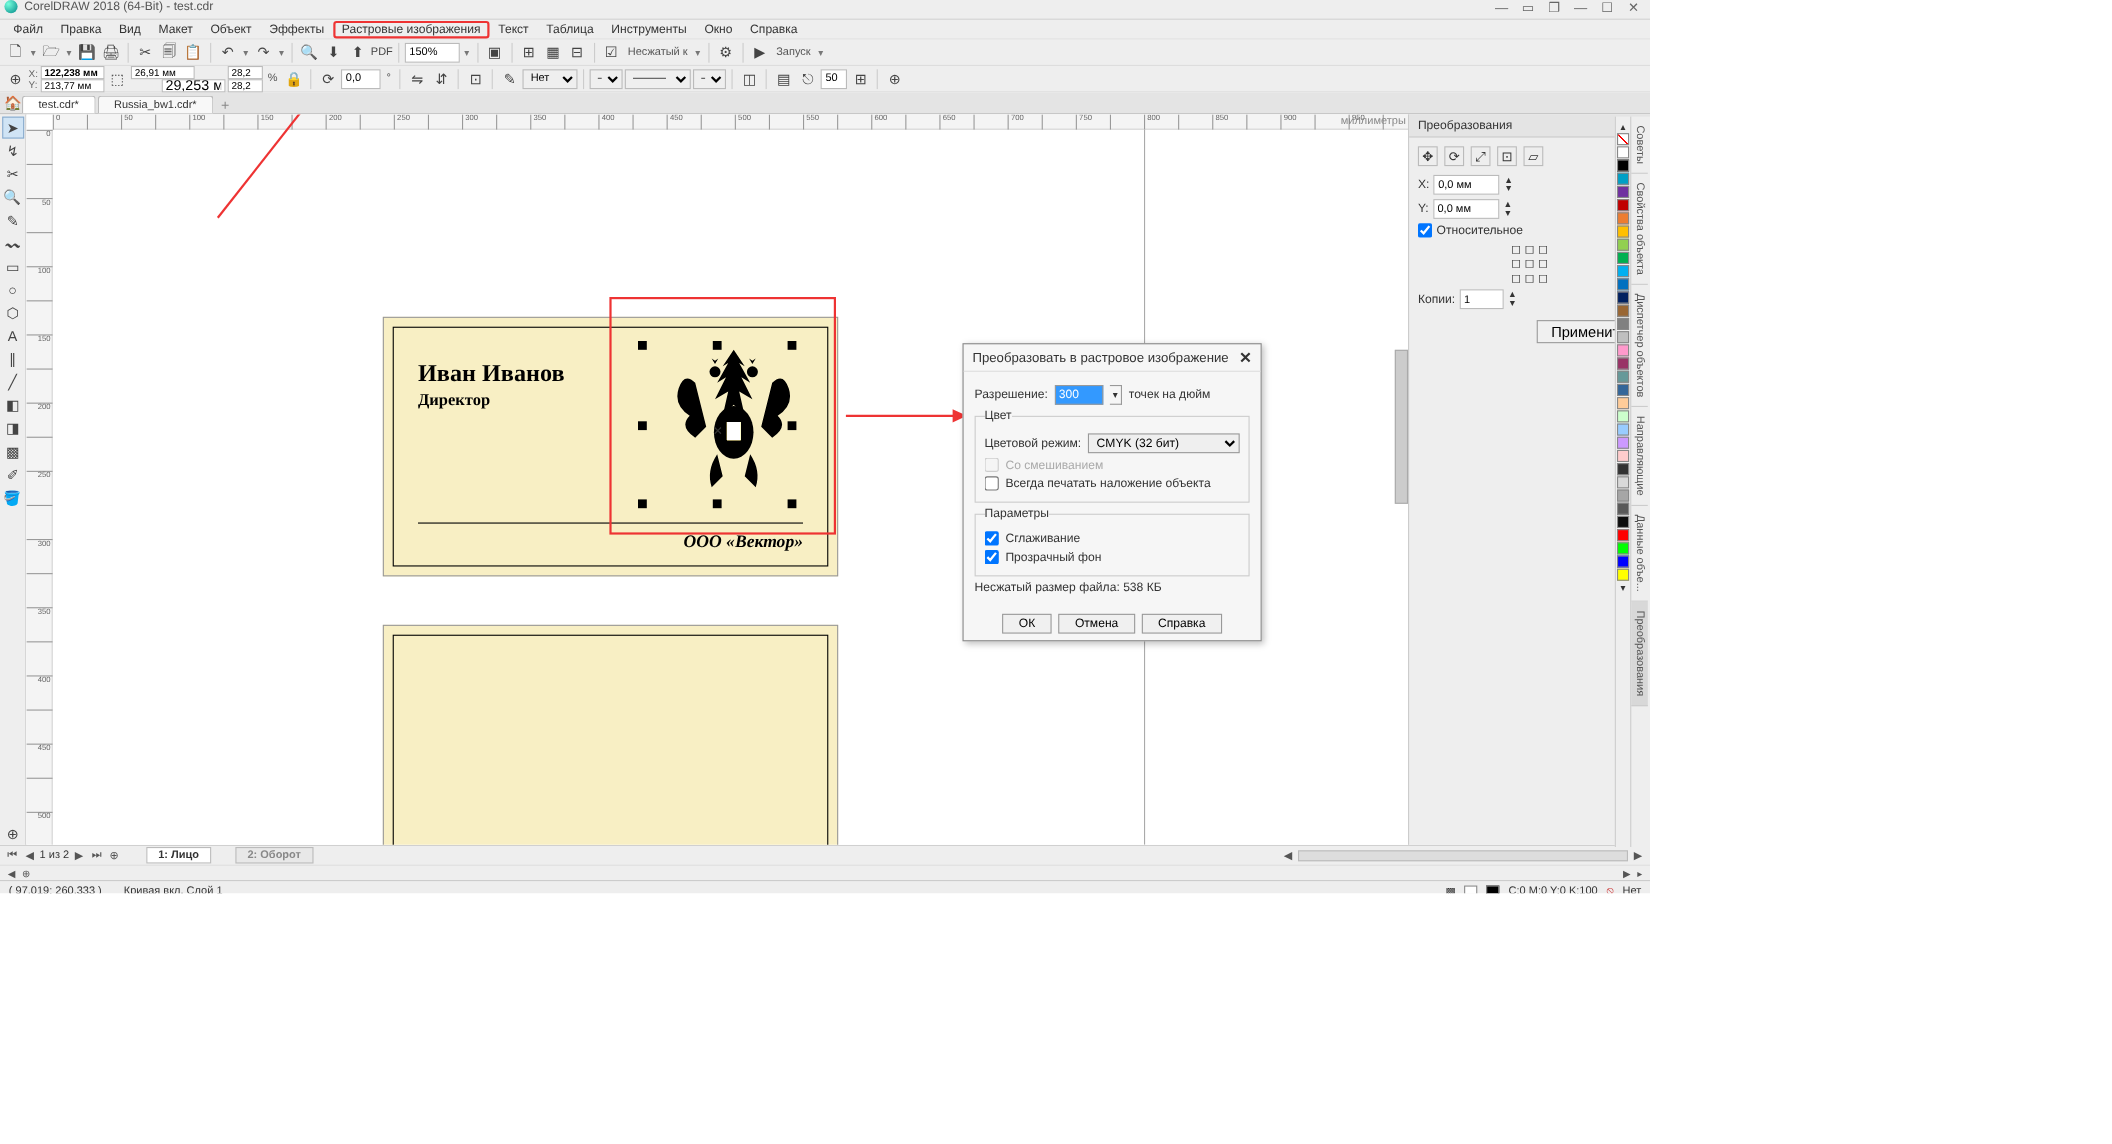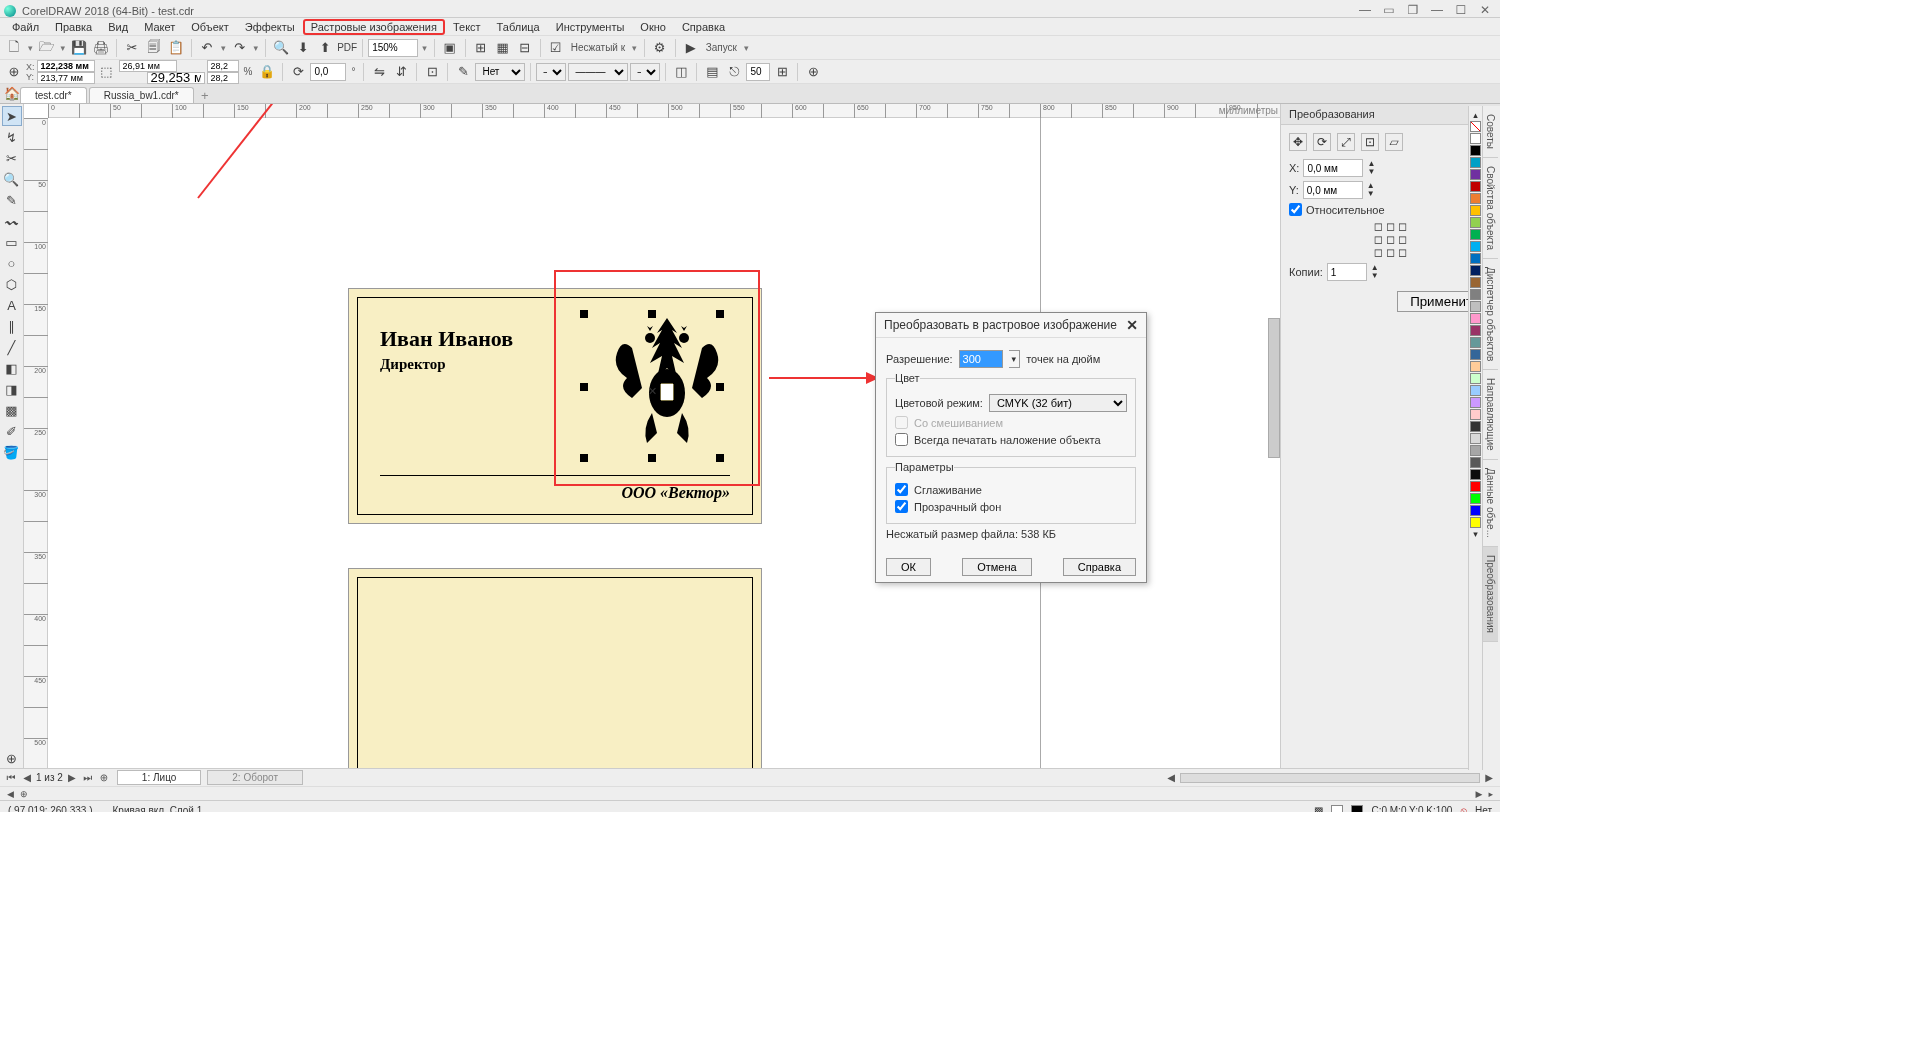--- a/index.html
+++ b/index.html
@@ -1,19 +1,19 @@
 <!DOCTYPE html>
 <html><head>
 <meta charset="utf-8">
 <style>
 * { box-sizing: border-box; margin: 0; padding: 0; font-family: "Segoe UI", Tahoma, sans-serif; }
 body { background: #fff; font-size: 11px; color: #333; overflow: hidden; width: 1500px; height: 812px; position: relative; }
 
 
-.title-bar { height: 18px; background: #eee; display: flex; align-items: flex-end; padding: 0 4px; border-bottom: 1px solid #ccc; }
+.title-bar { height: 18px; background: #eee; display: flex; align-items: flex-start; padding: 0 4px; border-bottom: 1px solid #ccc; }
 .title-bar .app-icon { width: 12px; height: 12px; border-radius: 50%; background: radial-gradient(circle at 30% 30%, #7fd, #088); margin-right: 6px; }
 .title-bar .title-text { font-size: 11px; color: #555; }
 .title-bar .win-controls { margin-left: auto; display: flex; gap: 2px; }
 .title-bar .win-controls span { width: 22px; text-align: center; color: #666; font-size: 12px; cursor: default; }
 
 
 .menu-bar { height: 18px; background: #eee; display: flex; align-items: center; padding: 0 4px; font-size: 11px; border-bottom: 1px solid #ddd; }
 .menu-bar .mi { padding: 1px 8px; cursor: default; }
 .menu-bar .mi.hl { border: 2px solid #e33; border-radius: 3px; padding: 0 6px; background: #eee; }
 
@@ -59,21 +59,21 @@
 .sel-box { position: absolute; border: 2px solid #e33; }
 .handle { position: absolute; width: 8px; height: 8px; background: #000; }
 
 
 .dialog { position: absolute; background: #f6f6f6; border: 1px solid #888; box-shadow: 2px 2px 6px rgba(0,0,0,.25); font-size: 11px; }
 .dialog .dlg-title { display: flex; align-items: center; padding: 4px 8px; font-size: 12px; border-bottom: 1px solid #ddd; }
 .dialog .dlg-close { margin-left: auto; font-size: 14px; font-weight: bold; cursor: default; }
 .dialog .dlg-body { padding: 8px 10px; }
 .dialog .row { display: flex; align-items: center; margin: 4px 0; gap: 6px; }
 .dialog fieldset { border: 1px solid #ccc; padding: 6px 8px; margin: 4px 0; }
-.dialog .btns { display: flex; justify-content: space-between; gap: 18px; padding: 6px 10px; }
+.dialog .btns { display: flex; justify-content: center; gap: 6px; padding: 6px 10px; }
 .dialog button { padding: 2px 14px; font-size: 11px; border: 1px solid #999; background: #f0f0f0; }
 .dialog input[type=text], .dialog select { border: 1px solid #999; font-size: 11px; padding: 1px 3px; height: 18px; }
 .dialog input.sel { background: #3399ff; color: #fff; }
 .disabled { color: #aaa; }
 
 
 .docker { width: 220px; background: #eee; border-left: 1px solid #ccc; font-size: 11px; }
 .docker-title { padding: 4px 8px; border-bottom: 1px solid #ccc; background: #e4e4e4; }
 .docker-body { padding: 8px; }
 .docker .drow { display: flex; align-items: center; gap: 4px; margin: 4px 0; }
@@ -86,21 +86,21 @@
 .side-tabs { position: absolute; right: 0; top: 106px; width: 18px; background: #eee; border-left: 1px solid #ccc; height: 664px; }
 .side-tab { writing-mode: vertical-rl; font-size: 10px; padding: 8px 2px; border-bottom: 1px solid #ccc; color: #555; }
 
 
 .palette { position: absolute; right: 18px; top: 106px; width: 14px; height: 664px; background: #eee; border-left: 1px solid #ccc; display: flex; flex-direction: column; gap: 1px; padding-top: 4px; align-items: center; }
 .palette .sw { width: 11px; height: 11px; border: 1px solid #888; }
 
 
 .page-nav { height: 18px; background: #eee; border-top: 1px solid #ccc; display: flex; align-items: center; padding: 0 4px; font-size: 10px; gap: 2px; }
 .page-nav .pbtn { width: 14px; text-align: center; color: #555; }
-.page-nav .ptab { padding: 1px 24px; border: 1px solid #bbb; background: #fff; margin-left: 4px; }
+.page-nav .ptab { padding: 1px 10px; border: 1px solid #bbb; background: #fff; margin-left: 20px; font-weight: bold; }
 .page-nav .ptab.inactive { background: #e8e8e8; color: #888; }
 
 .color-bar { height: 14px; background: #eee; border-top: 1px solid #ddd; display: flex; align-items: center; padding: 0 4px; }
 .color-bar .nav { font-size: 9px; color: #555; padding: 0 3px; }
 
 .status-bar { height: 20px; background: #eee; border-top: 1px solid #ccc; display: flex; align-items: center; padding: 0 8px; font-size: 10px; gap: 20px; }
 .status-bar .right { margin-left: auto; display: flex; align-items: center; gap: 8px; }
 .status-bar .csw { width: 12px; height: 12px; border: 1px solid #888; }
 
 

